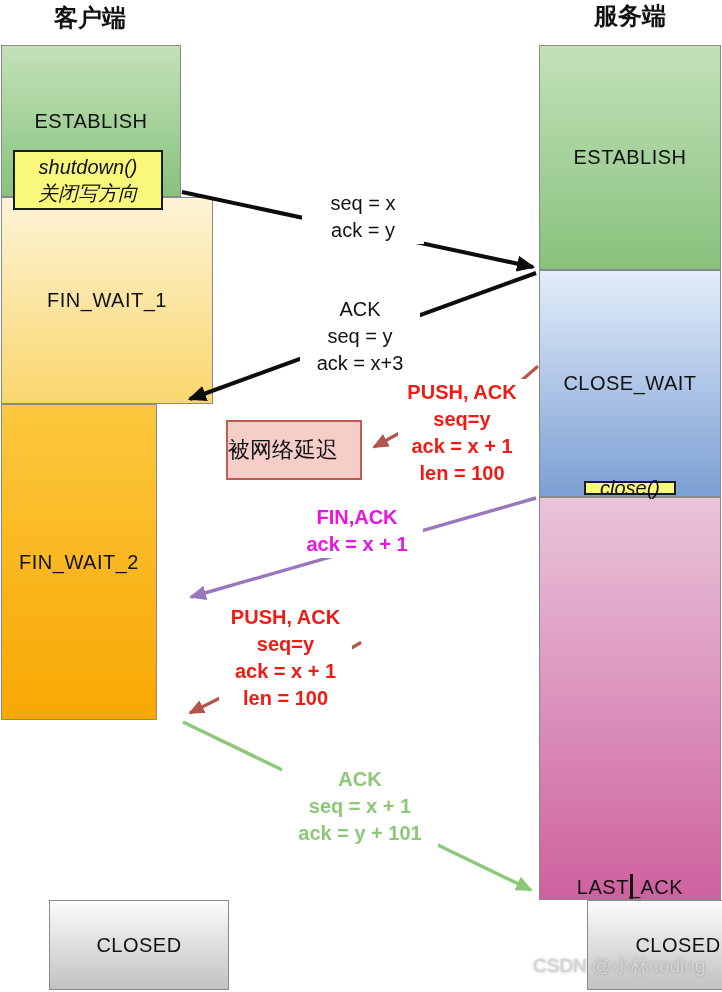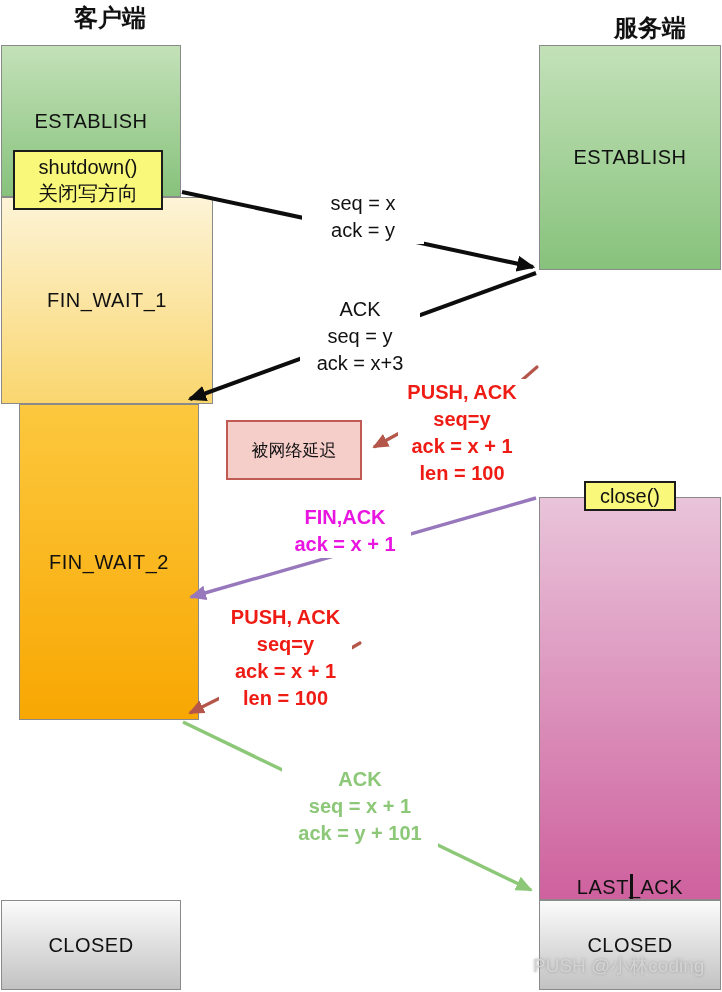--- a/index.html
+++ b/index.html
@@ -1,44 +1,44 @@
 <!DOCTYPE html>
 <html><head>
 <meta charset="utf-8">
 <style>
   html,body{margin:0;padding:0;background:#fff;}
   .stage{
     position:relative;width:722px;height:992px;background:#fff;overflow:hidden;
     font-family:"Liberation Sans","DejaVu Sans",sans-serif;color:#111;
   }
   .col-title{
-    position:absolute;font-size:24px;font-weight:600;color:#111;white-space:nowrap;margin-left:20px;
+    position:absolute;font-size:24px;font-weight:600;color:#111;white-space:nowrap;
   }
   .state{
     position:absolute;display:flex;align-items:center;justify-content:center;
     box-sizing:border-box;border:1px solid #8a8a8a;
   }
   .state-label{font-size:20px;color:#111;letter-spacing:.5px;white-space:nowrap;}
   .g-green{background:linear-gradient(180deg,#c3e1b8 0%,#87c27c 100%);}
   .g-cream{background:linear-gradient(180deg,#fdf4d7 0%,#fad66e 100%);}
   .g-orange{background:linear-gradient(180deg,#fcc83e 0%,#f8a702 100%);}
   .g-pink{background:linear-gradient(180deg,#f8d7da 0%,#ec6f75 100%);}
-  .g-gray{background:linear-gradient(180deg,#fbfbfb 0%,#c2c2c2 100%);}
+  .g-gray{background:linear-gradient(180deg,#fbfbfb 0%,#c2c2c2 100%);margin-left:48px;}
   .g-blue{background:linear-gradient(180deg,#e3edfa 0%,#7b9fd3 100%);}
   .g-magenta{background:linear-gradient(180deg,#e9c4da 0%,#ce619e 100%);align-items:flex-end;}
   .arrows{position:absolute;left:0;top:0;}
   .event-box{
     position:absolute;box-sizing:border-box;background:#f9f87b;border:2px solid #1c1c1c;
     display:flex;flex-direction:column;align-items:center;justify-content:center;
-    font-size:20px;line-height:26px;color:#111;text-align:center;
+    font-size:20px;line-height:26px;color:#111;text-align:center;font-style:italic;
   }
   .note-box{
     position:absolute;box-sizing:border-box;background:#f5cdc9;border:2px solid #bf5a55;
-    display:flex;align-items:center;justify-content:center;
-    font-size:17px;color:#111;text-align:center;
+    display:flex;align-items:center;justify-content:flex-start;
+    font-size:22px;color:#111;text-align:center;
   }
   .msg{
     position:absolute;background:#fff;text-align:center;font-size:20px;line-height:27px;
     white-space:nowrap;
   }
   .msg.black{color:#111;}
   .msg.red{color:#ee1c14;font-weight:700;}
   .msg.magenta{color:#e816e0;font-weight:700;}
   .msg.green{color:#8cc878;font-weight:700;}
   .tick{position:absolute;background:#111;}
@@ -46,37 +46,40 @@
     position:absolute;font-size:19px;color:#d4d4d4;white-space:nowrap;
     text-shadow:0 0 3px rgba(110,110,110,.55);
   }
 </style>
 </head>
 <body>
 
 <div class="stage">
 
   <div class="col-title" style="left:54px;top:2px">客户端</div>
-  <div class="col-title" style="left:594px;top:12px">服务端</div>
+  <div class="col-title" style="left:594px;top:0">服务端</div>
 
   <div class="state g-green" style="left:1px;top:45px;width:180px;height:152px">
     <span class="state-label">ESTABLISH</span>
   </div>
   <div class="state g-cream" style="left:1px;top:197px;width:212px;height:207px">
     <span class="state-label">FIN_WAIT_1</span>
   </div>
-  <div class="state g-orange" style="left:19px;top:404px;width:180px;height:316px">
+  <div class="state g-orange" style="left:1px;top:404px;width:156px;height:316px">
     <span class="state-label">FIN_WAIT_2</span>
   </div>
   <div class="state g-gray" style="left:1px;top:900px;width:180px;height:90px">
     <span class="state-label">CLOSED</span>
   </div>
 
   <div class="state g-green" style="left:539px;top:45px;width:182px;height:225px">
     <span class="state-label">ESTABLISH</span>
+  </div>
+  <div class="state g-blue" style="left:539px;top:270px;width:182px;height:227px">
+    <span class="state-label">CLOSE_WAIT</span>
   </div>
   <div class="state g-magenta" style="left:539px;top:497px;width:182px;height:403px">
     <span class="state-label">LAST_ACK</span>
   </div>
   <div class="state g-gray" style="left:539px;top:900px;width:182px;height:90px">
     <span class="state-label">CLOSED</span>
   </div>
 
   <svg class="arrows" width="722" height="992" viewBox="0 0 722 992">
     <defs>
@@ -102,21 +105,21 @@
     <line x1="537" y1="367" x2="521" y2="381" stroke="#b5564a" stroke-width="3.2" stroke-linecap="round"></line>
     <line x1="405" y1="430" x2="374" y2="447" stroke="#b5564a" stroke-width="3.2" marker-end="url(#mr)"></line>
     <line x1="360" y1="643" x2="348" y2="650" stroke="#b5564a" stroke-width="3.2" stroke-linecap="round"></line>
     <line x1="222" y1="697" x2="190" y2="713" stroke="#b5564a" stroke-width="3.2" marker-end="url(#mr)"></line>
   </svg>
 
   <div class="event-box" style="left:13px;top:150px;width:150px;height:60px">
     <div>shutdown()</div>
     <div>关闭写方向</div>
   </div>
-  <div class="event-box" style="left:584px;top:481px;width:92px;height:30px">
+  <div class="event-box" style="left:584px;top:481px;width:92px;height:14px">
     <div>close()</div>
   </div>
   <div class="note-box" style="left:226px;top:420px;width:136px;height:60px">
     <span>被网络延迟</span>
   </div>
 
   <div class="msg black" style="left:302px;top:190px;width:122px">
     <div>seq = x</div>
     <div>ack = y</div>
   </div>
@@ -127,35 +130,35 @@
     <div>ack = x+3</div>
   </div>
 
   <div class="msg red" style="left:398px;top:379px;width:128px">
     <div>PUSH, ACK</div>
     <div>seq=y</div>
     <div>ack = x + 1</div>
     <div>len = 100</div>
   </div>
 
-  <div class="msg magenta" style="left:279px;top:504px;width:132px">
+  <div class="msg magenta" style="left:291px;top:504px;width:132px">
     <div>FIN,ACK</div>
     <div>ack = x + 1</div>
   </div>
 
   <div class="msg red" style="left:219px;top:604px;width:133px">
     <div>PUSH, ACK</div>
     <div>seq=y</div>
     <div>ack = x + 1</div>
     <div>len = 100</div>
   </div>
 
   <div class="msg green" style="left:282px;top:766px;width:156px">
     <div>ACK</div>
     <div>seq = x + 1</div>
     <div>ack = y + 101</div>
   </div>
 
   <div class="tick" style="left:630px;top:874px;width:3px;height:25px"></div>
 
-  <div class="watermark" style="left:533px;top:953px">PUSH @小林coding</div>
+  <div class="watermark" style="left:533px;top:953px">CSDN @小林coding</div>
 
 </div>
 
 </body></html>

